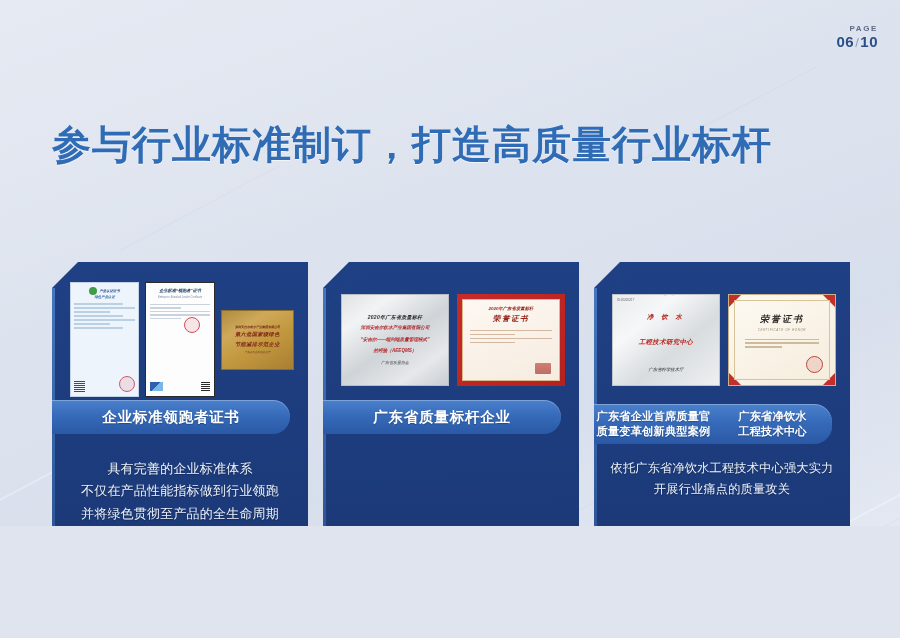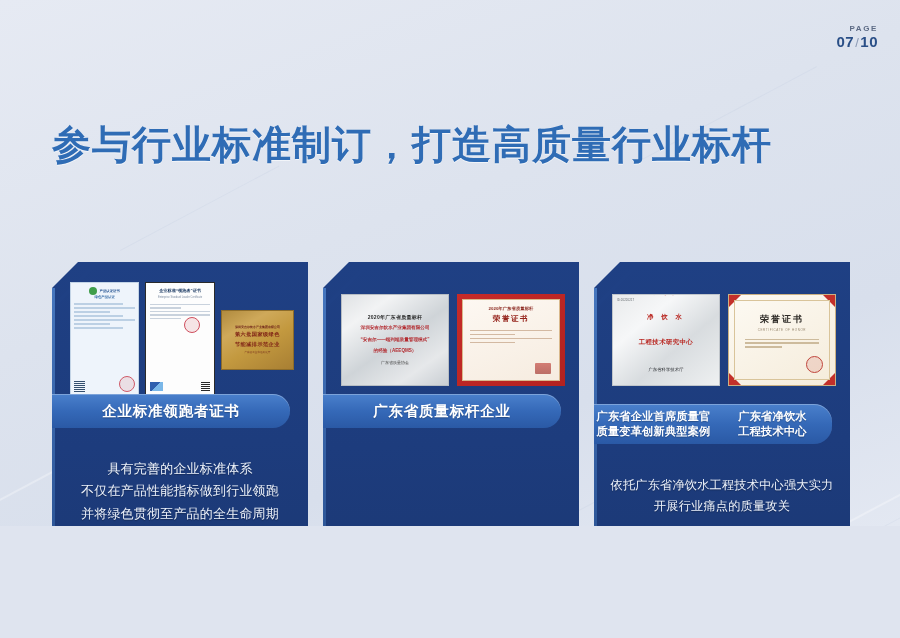--- a/index.html
+++ b/index.html
@@ -75,21 +75,21 @@
   .botbar{
     position:absolute;left:40%;right:22px;bottom:-3px;height:5px;
     background:linear-gradient(90deg,#3f76c3,#6fa2df);border-radius:2px;
   }
 
   
   .photos{
     position:absolute;left:18px;right:14px;top:20px;height:115px;
     display:flex;gap:6px;align-items:stretch;justify-content:center;
   }
-  .ph{position:relative;overflow:hidden;background:#fff;}
+  .ph{position:relative;overflow:hidden;background:#fff;font-style:italic;}
 
   
   .cert-blue{
     width:74px;background:#eef4fb;border:1px solid #c3d4e6;
     display:flex;flex-direction:column;padding:4px 3px;box-sizing:border-box;
   }
   .cert-blue .hd{display:flex;align-items:center;gap:2px;justify-content:center;}
   .cert-blue .leaf{width:8px;height:8px;border-radius:50%;background:#3f9d4a;}
   .cert-blue .hdt{font-size:3.4px;color:#1f4f8f;font-weight:700;line-height:1.3;}
   .cert-blue .rows{margin-top:4px;display:flex;flex-direction:column;gap:2.4px;flex:1;}
@@ -196,21 +196,21 @@
   .cert-honor .h1{font-size:9px;color:#2d2a26;font-weight:700;letter-spacing:2px;
      margin-top:10px;position:relative;}
   .cert-honor .h2{font-size:3px;color:#9a8a72;letter-spacing:.6px;margin-top:2px;position:relative;}
   .cert-honor .rows3{margin-top:7px;width:84%;display:flex;flex-direction:column;gap:2.6px;position:relative;}
   .cert-honor .rows3 u{display:block;height:1.4px;background:#cdbb9c;text-decoration:none;}
   .cert-honor .rows3 u.s{width:50%;}
   .cert-honor .hseal{position:absolute;right:12px;bottom:12px;width:15px;height:15px;
      border-radius:50%;border:1.4px solid #c0453c;background:rgba(196,70,62,.15);}
 
   
-  .labelrow{position:absolute;left:0;right:18px;top:132px;display:flex;gap:0;}
+  .labelrow{position:absolute;left:0;right:18px;top:138px;display:flex;gap:0;}
   .pill{
     flex:1;height:34px;display:flex;align-items:center;justify-content:center;
     background:linear-gradient(180deg,#4a80cc 0%,#3569b8 50%,#2a59a5 100%);
     border-radius:0 18px 18px 0;
     box-shadow:inset 0 1px 0 rgba(255,255,255,.28);
     color:#fff;font-size:14.5px;font-weight:700;letter-spacing:.8px;
     text-shadow:0 1px 1px rgba(0,0,0,.25);
   }
   .pill.dual{
     height:40px;flex-direction:row;gap:0;align-items:stretch;padding:0;
@@ -245,21 +245,21 @@
       <i style="left: 430px; top: 620px; width: 360px; height: 2px;"></i>
       <i class="d" style="left: 560px; top: 520px; width: 280px; height: 1px;"></i>
       <i style="left: 700px; top: 600px; width: 400px; height: 2px;"></i>
       <i class="d" style="left: 820px; top: 560px; width: 320px; height: 1px;"></i>
       <i class="d" style="left: 120px; top: 250px; width: 180px; height: 1px;"></i>
       <i class="d" style="left: 640px; top: 160px; width: 200px; height: 1px;"></i>
     </div>
 
   <div class="pagebox">
     <div class="plabel">PAGE</div>
-    <div class="pnum"><span>07</span><span class="sep">/</span><span>10</span></div>
+    <div class="pnum"><span>06</span><span class="sep">/</span><span>10</span></div>
   </div>
 
   <div class="title">参与行业标准制订，打造高质量行业标杆</div>
 
   <div class="cards">
 
     <div class="card">
       <div class="chamfer-tl"></div>
       <div class="edge-left"></div>
 
@@ -430,21 +430,21 @@
             <span>广东省企业首席质量官</span>
             <span>质量变革创新典型案例</span>
           </div>
           <div class="half">
             <span>广东省净饮水</span>
             <span>工程技术中心</span>
           </div>
         </div>
       </div>
 
-      <div class="body" style="font-size:12.2px;margin-top:17px;">
+      <div class="body" style="font-size:12.2px;">
         <div>依托广东省净饮水工程技术中心强大实力</div>
         <div>开展行业痛点的质量攻关</div>
       </div>
 
       <svg class="trophy" viewBox="0 0 32 32">
         <g fill="none" stroke="#8fb4e6" stroke-width="1.4">
           <path d="M10 4h12v7a6 6 0 0 1-12 0z"></path>
           <path d="M10 6H6v2a4 4 0 0 0 4 4"></path>
           <path d="M22 6h4v2a4 4 0 0 1-4 4"></path>
           <path d="M16 17v5"></path>

